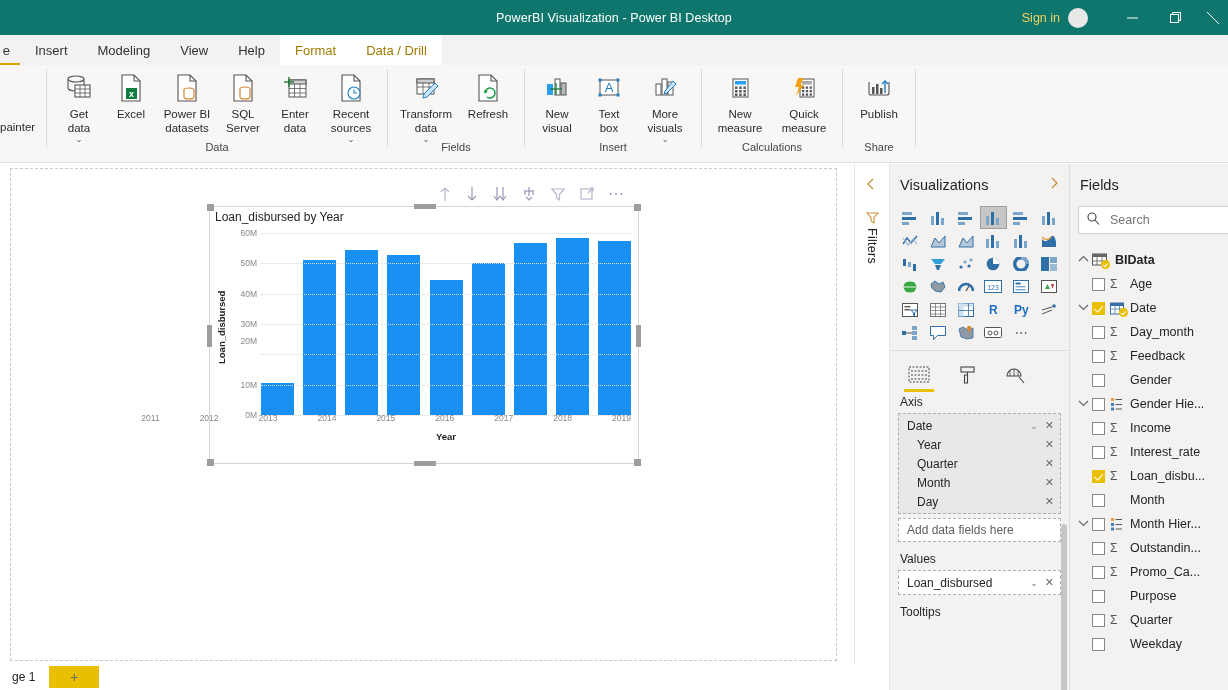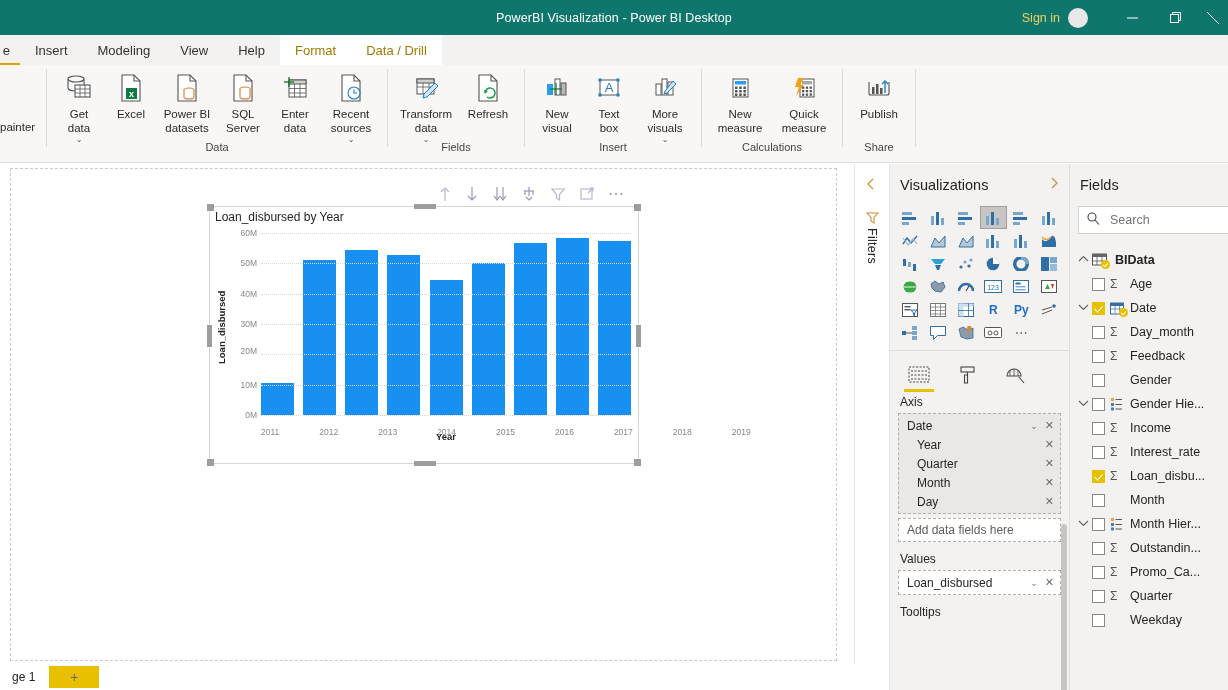--- a/index.html
+++ b/index.html
@@ -171,23 +171,23 @@
   }
   .bars {
     position: absolute; left: 0; bottom: 0; width: 100%; height: 182px;
     display: flex; align-items: flex-end; justify-content: space-between;
   }
   .bar {
     width: 33px;
     background: #1890f1;
   }
   .xlabels {
-    position: absolute; left: 51px; top: 220px;
+    position: absolute; left: 51px; top: 206px;
     width: 370px;
-    display: flex; justify-content: space-between; gap: 40px;
+    display: flex; justify-content: flex-end; gap: 40px;
   }
   .xlabel {
     width: 33px; text-align: center;
     font-size: 8.5px; color: #8a8886;
   }
   .xaxis-title {
     position: absolute; left: 51px; top: 224px; width: 370px;
     text-align: center; font-size: 9.5px; color: #252423; font-weight: bold;
   }
   .yaxis-title {
@@ -726,21 +726,21 @@
       </div>
   <div class="gridline" style="top: 0px;"></div>
       <div class="ytick" style="top: 0px;">60M</div>
       <div class="gridline" style="top: 30.3333px;"></div>
       <div class="ytick" style="top: 30.3333px;">50M</div>
       <div class="gridline" style="top: 60.6667px;"></div>
       <div class="ytick" style="top: 60.6667px;">40M</div>
       <div class="gridline" style="top: 91px;"></div>
       <div class="ytick" style="top: 91px;">30M</div>
       <div class="gridline" style="top: 121.333px;"></div>
-      <div class="ytick" style="top: 118px;">20M</div>
+      <div class="ytick" style="top: 108px;">20M</div>
       <div class="gridline" style="top: 151.667px;"></div>
       <div class="ytick" style="top: 151.667px;">10M</div>
       <div class="gridline" style="top: 182px;"></div>
       <div class="ytick" style="top: 182px;">0M</div>
     </div>
 
   <div class="xlabels" id="xlabels">
       <div class="xlabel">2011</div>
       <div class="xlabel">2012</div>
       <div class="xlabel">2013</div>
@@ -1247,20 +1247,26 @@
           <span class="f-chev blank"></span>
           <span class="cbox"></span>
           <span class="f-icon">
             <span class="f-sigma">Σ</span>
           </span>
           <span>Promo_Ca...</span>
         </div>
         <div class="field-row">
           <span class="f-chev blank"></span>
           <span class="cbox"></span>
+          <span class="f-icon"></span>
+          <span>Purpose</span>
+        </div>
+        <div class="field-row">
+          <span class="f-chev blank"></span>
+          <span class="cbox"></span>
           <span class="f-icon">
             <span class="f-sigma">Σ</span>
           </span>
           <span>Quarter</span>
         </div>
         <div class="field-row">
           <span class="f-chev blank"></span>
           <span class="cbox"></span>
           <span class="f-icon"></span>
           <span>Weekday</span>

